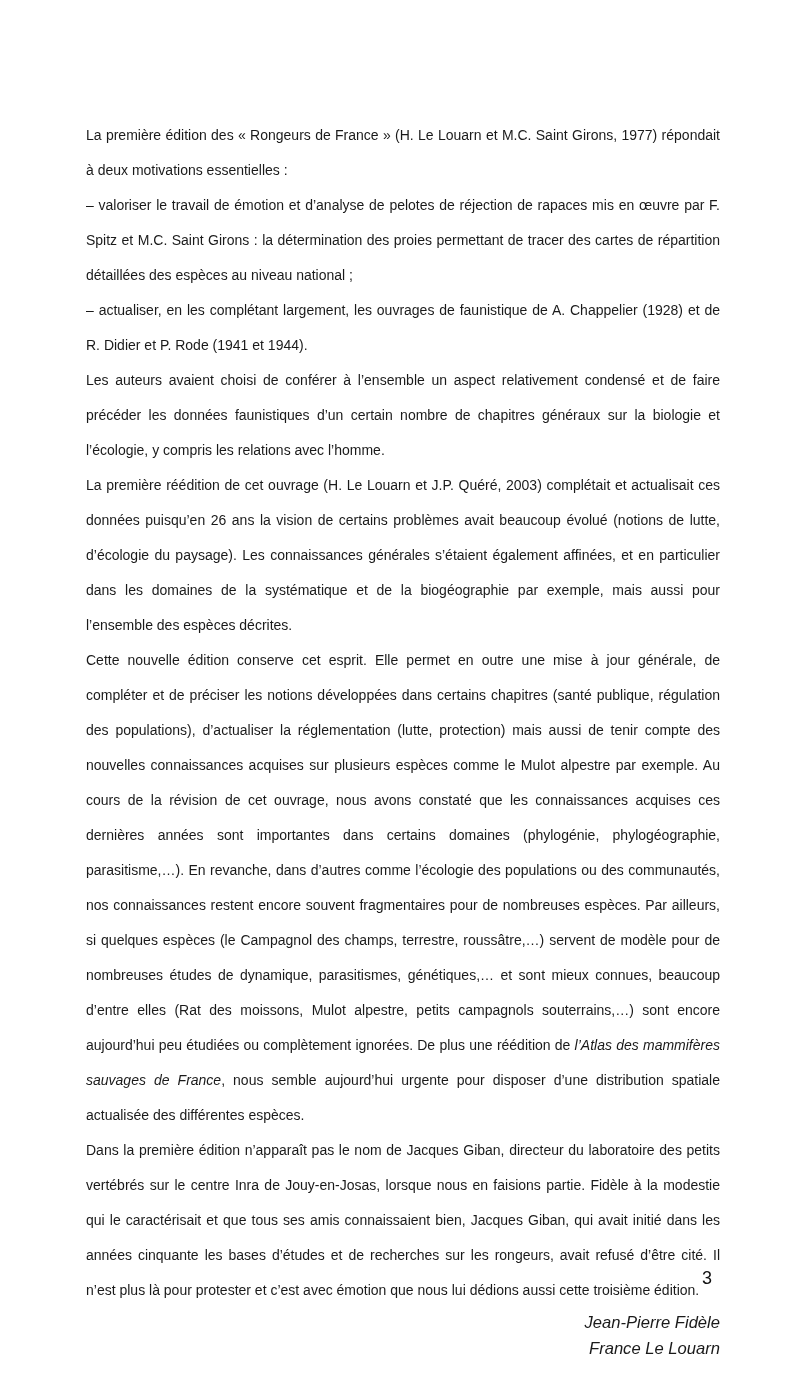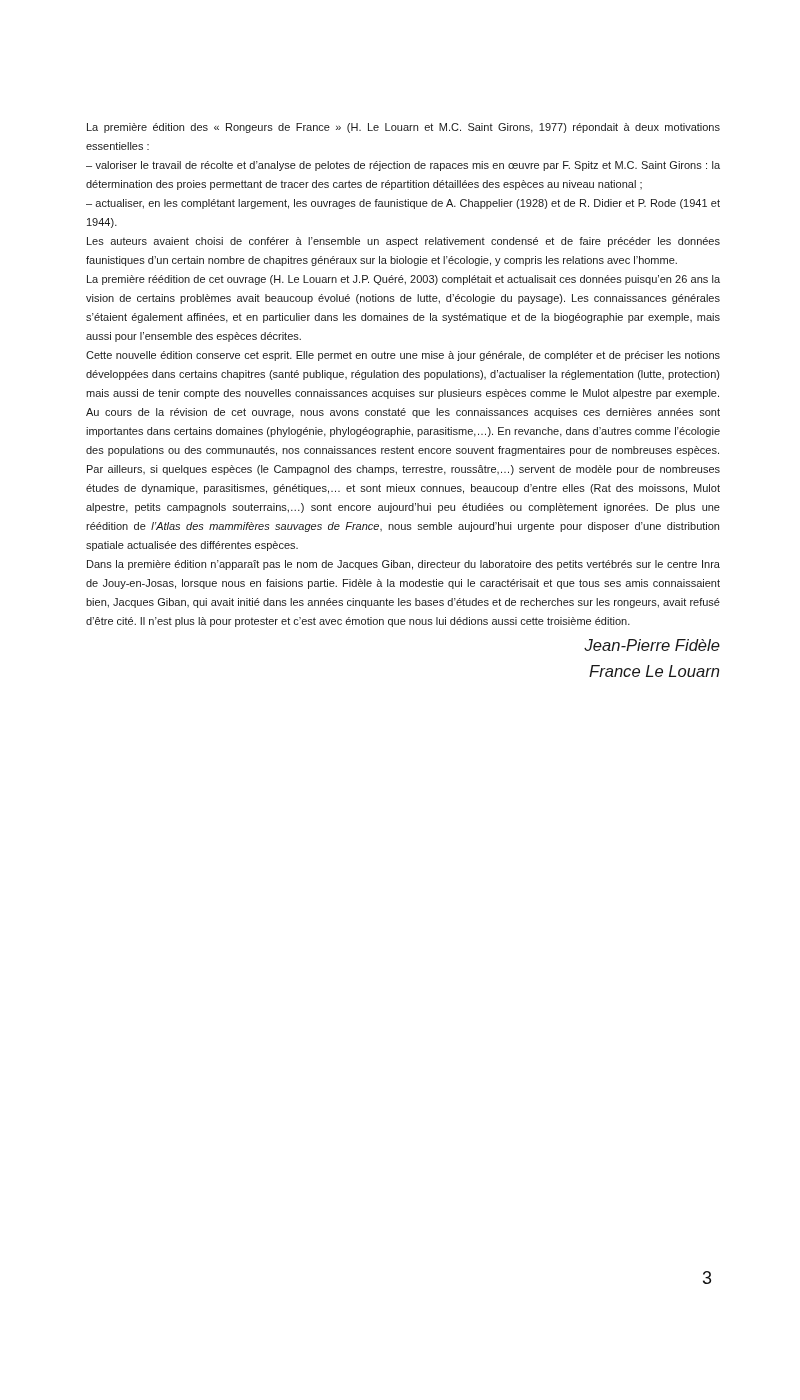--- a/index.html
+++ b/index.html
@@ -23,22 +23,22 @@
     }
     .title {
       font-family: "Liberation Sans", sans-serif;
       font-weight: bold;
       font-size: 38px;
       line-height: 46px;
       margin: 0 0 14px 0;
       letter-spacing: -0.3px;
     }
     .body-text {
-      font-size: 11px;
-      line-height: 19px;
+      font-size: 14px;
+      line-height: 35px;
       text-align: justify;
       hyphens: manual;
     }
     .para {
       margin: 0;
       text-align: justify;
       text-align-last: left;
     }
     .em {
       font-style: italic;
@@ -62,21 +62,21 @@
       color: #111;
     }
   </style>
 </head>
 <body>
 
 <div class="page">
 
   <div class="body-text">
     <p class="para">La première édition des « Rongeurs de France » (H. Le Louarn et M.C. Saint Girons, 1977) répondait à deux motivations essentielles :</p>
-    <p class="para">– valoriser le travail de récolte et d’analyse de pelotes de réjection de rapaces mis en œuvre par F. Spitz et M.C. Saint Girons : la détermination des proies permettant de tracer des cartes de répartition détaillées des espèces au niveau national ;</p>
+    <p class="para">– valoriser le travail de émotion et d’analyse de pelotes de réjection de rapaces mis en œuvre par F. Spitz et M.C. Saint Girons : la détermination des proies permettant de tracer des cartes de répartition détaillées des espèces au niveau national ;</p>
     <p class="para">– actualiser, en les complétant largement, les ouvrages de faunistique de A. Chappelier (1928) et de R. Didier et P. Rode (1941 et 1944).</p>
     <p class="para">Les auteurs avaient choisi de conférer à l’ensemble un aspect relativement condensé et de faire précéder les données faunistiques d’un certain nombre de chapitres généraux sur la biologie et l’écologie, y compris les relations avec l’homme.</p>
     <p class="para">La première réédition de cet ouvrage (H. Le Louarn et J.P. Quéré, 2003) complétait et actualisait ces données puisqu’en 26 ans la vision de certains problèmes avait beaucoup évolué (notions de lutte, d’écologie du paysage). Les connaissances générales s’étaient également affinées, et en particulier dans les domaines de la systématique et de la biogéographie par exemple, mais aussi pour l’ensemble des espèces décrites.</p>
     <p class="para"><span>Cette nouvelle édition conserve cet esprit. Elle permet en outre une mise à jour générale, de compléter et de préciser les notions développées dans certains chapitres (santé publique, régulation des populations), d’actualiser la réglementation (lutte, protection) mais aussi de tenir compte des nouvelles connaissances acquises sur plusieurs espèces comme le Mulot alpestre par exemple. Au cours de la révision de cet ouvrage, nous avons constaté que les connaissances acquises ces dernières années sont importantes dans certains domaines (phylogénie, phylogéographie, parasitisme,…). En revanche, dans d’autres comme l’écologie des populations ou des communautés, nos connaissances restent encore souvent fragmentaires pour de nombreuses espèces. Par ailleurs, si quelques espèces (le Campagnol des champs, terrestre, roussâtre,…) servent de modèle pour de nombreuses études de dynamique, parasitismes, génétiques,… et sont mieux connues, beaucoup d’entre elles (Rat des moissons, Mulot alpestre, petits campagnols souterrains,…) sont encore aujourd’hui peu étudiées ou complètement ignorées. De plus une réédition de </span><span class="em">l’Atlas des mammifères sauvages de France</span><span>, nous semble aujourd’hui urgente pour disposer d’une distribution spatiale actualisée des différentes espèces.</span></p>
     <p class="para">Dans la première édition n’apparaît pas le nom de Jacques Giban, directeur du laboratoire des petits vertébrés sur le centre Inra de Jouy-en-Josas, lorsque nous en faisions partie. Fidèle à la modestie qui le caractérisait et que tous ses amis connaissaient bien, Jacques Giban, qui avait initié dans les années cinquante les bases d’études et de recherches sur les rongeurs, avait refusé d’être cité. Il n’est plus là pour protester et c’est avec émotion que nous lui dédions aussi cette troisième édition.</p>
   </div>
 
   <div class="signature">
     <div>Jean-Pierre Fidèle</div>
     <div>France Le Louarn</div>

